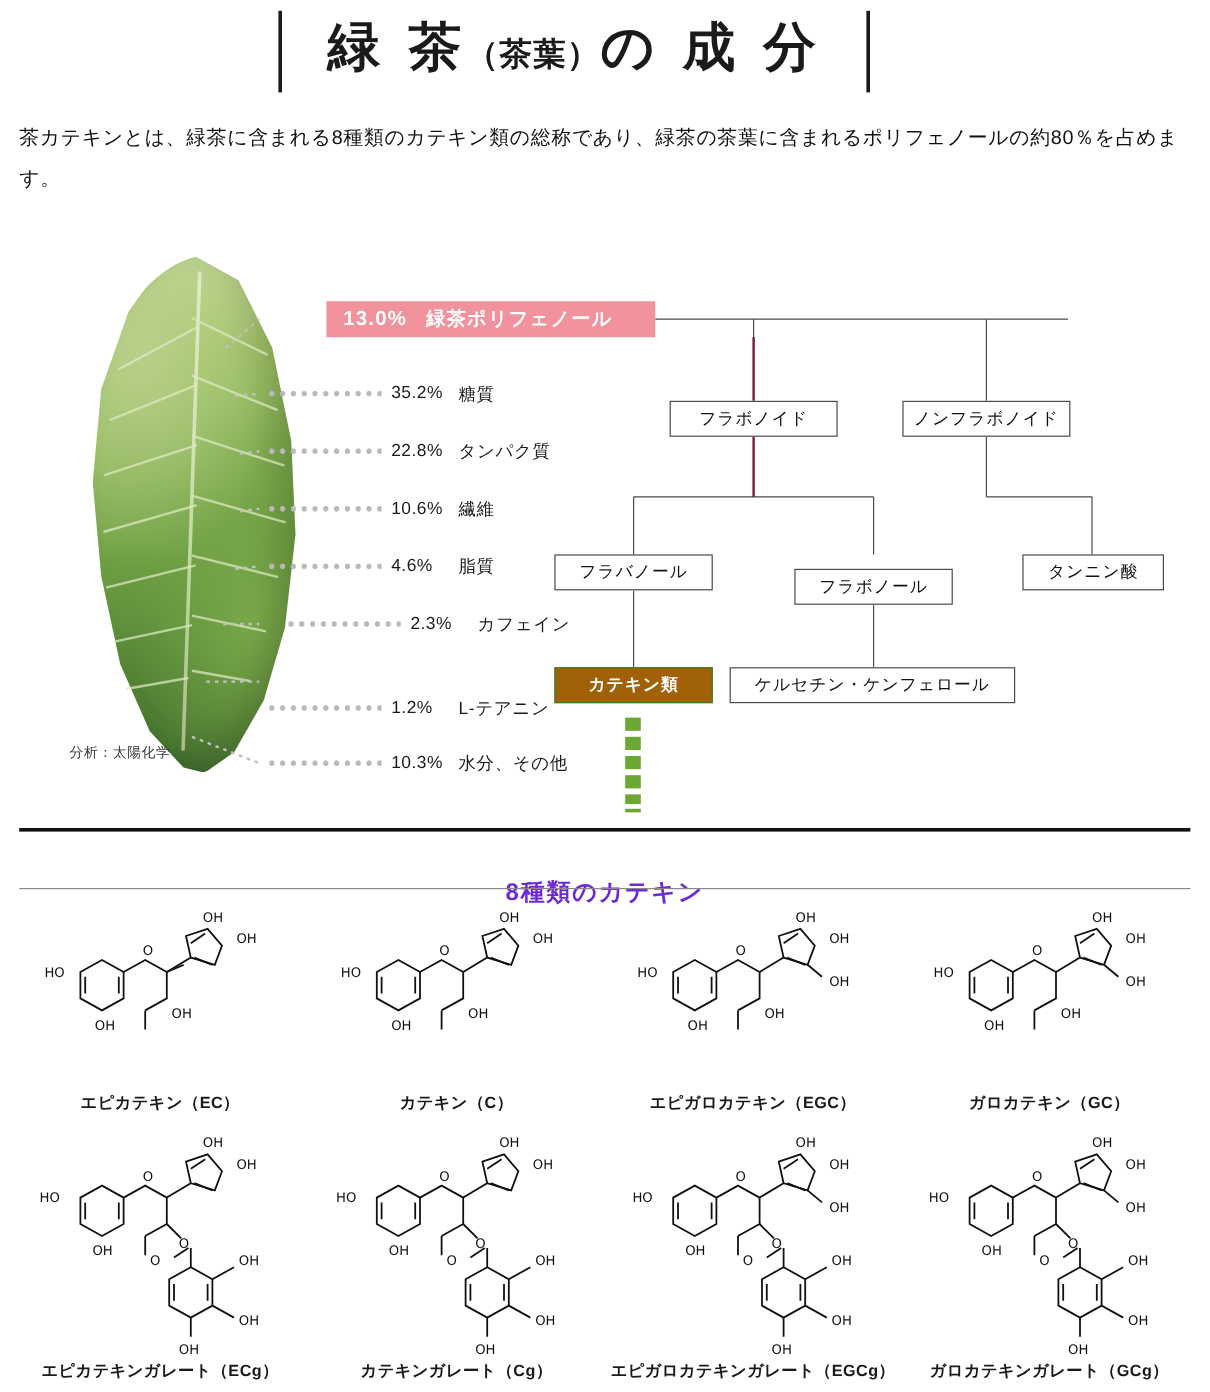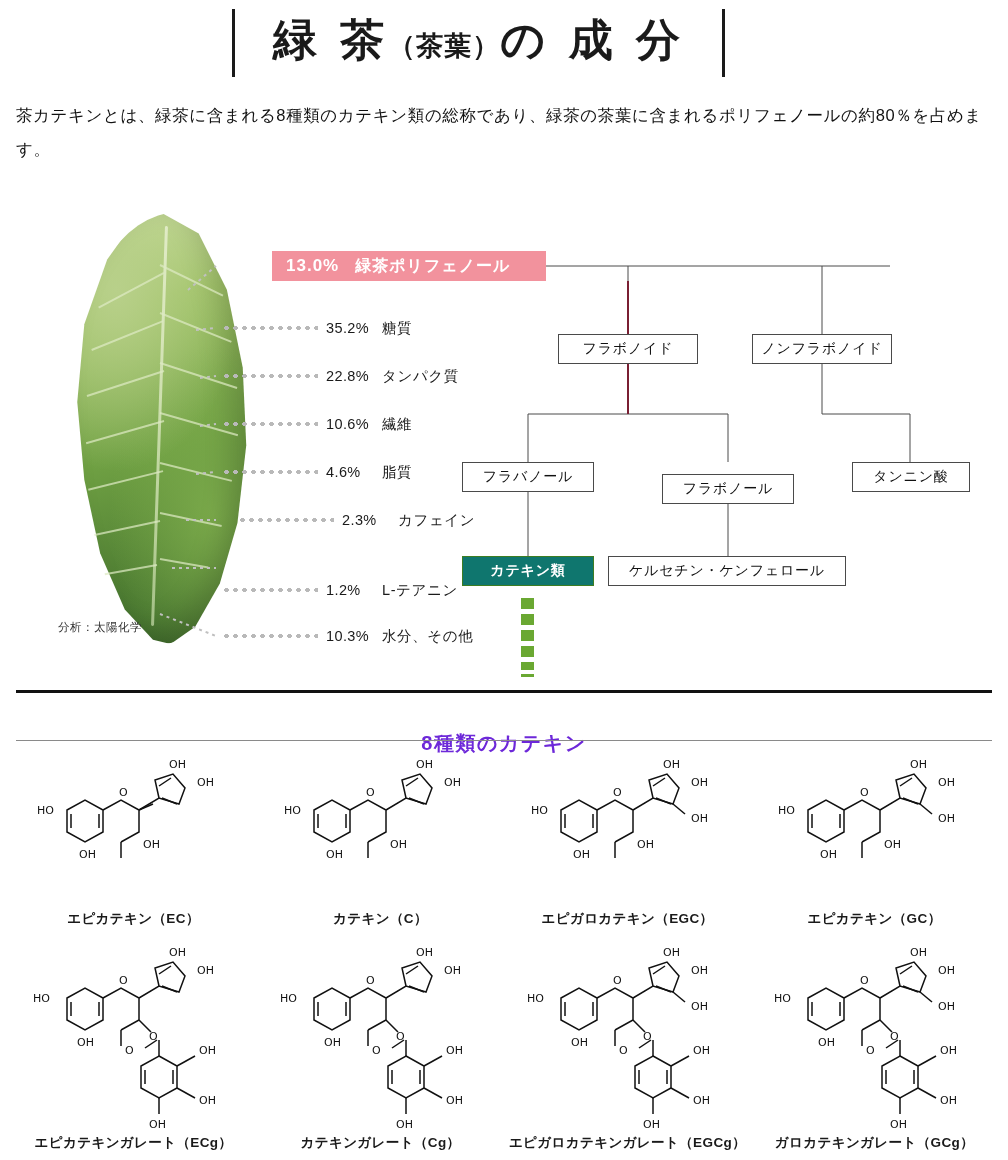--- a/index.html
+++ b/index.html
@@ -99,21 +99,21 @@
   
   #tree { position:absolute; left:0; top:0; width:1008px; height:1160px; pointer-events:none; }
 
   .node {
     position:absolute; background:#ffffff; border:1px solid #4a4a4a;
     display:flex; align-items:center; justify-content:center;
     font-size:14px; letter-spacing:0.8px; color:#111;
     height:30px;
   }
   .node.green {
-    background:#0f766e; border:1px solid #3e7d22; color:#ffffff; font-weight:bold;
+    background:#a16207; border:1px solid #3e7d22; color:#ffffff; font-weight:bold;
   }
 
   
   #sec-rule-top { position:absolute; left:16px; top:690px; width:976px; height:3px; background:#111; }
   #sec-heading {
     position:absolute; left:0; top:730px; width:1008px; text-align:center;
     font-size:20px; font-weight:bold; color:#6d28d9; letter-spacing:1.5px;
   }
   #sec-rule-bot { position:absolute; left:16px; top:740px; width:976px; height:1px; background:#8a8a8a; }
 
@@ -355,21 +355,21 @@
       <g font-family="DejaVu Sans, sans-serif" font-size="11" fill="#111">
         <text x="18" y="66">HO</text>
         <text x="100" y="48">O</text>
         <text x="60" y="110">OH</text>
         <text x="124" y="100">OH</text>
         <text x="150" y="20">OH</text>
         <text x="178" y="38">OH</text>
         <text x="178" y="74">OH</text>
       </g>
     </svg>
-    <div class="mol-label">エピカテキン（GC）</div>
+    <div class="mol-label">ガロカテキン（GC）</div>
   </div>
 
   <div class="mol-cell row2">
     <svg class="mol-svg" viewBox="0 0 230 196">
       <g stroke="#111" stroke-width="1.5" fill="none">
         <path d="M48 62 L66 52 L84 62 L84 84 L66 94 L48 84 Z"></path>
         <path d="M52 66 L52 80 M80 66 L80 80"></path>
         <path d="M84 62 L102 52 L120 62 L120 84 L102 94"></path>
         <path d="M120 62 L140 50 L160 56 L166 40 L154 26 L136 32 L140 50"></path>
         <path d="M143 50 L158 56 M152 30 L140 38"></path>

